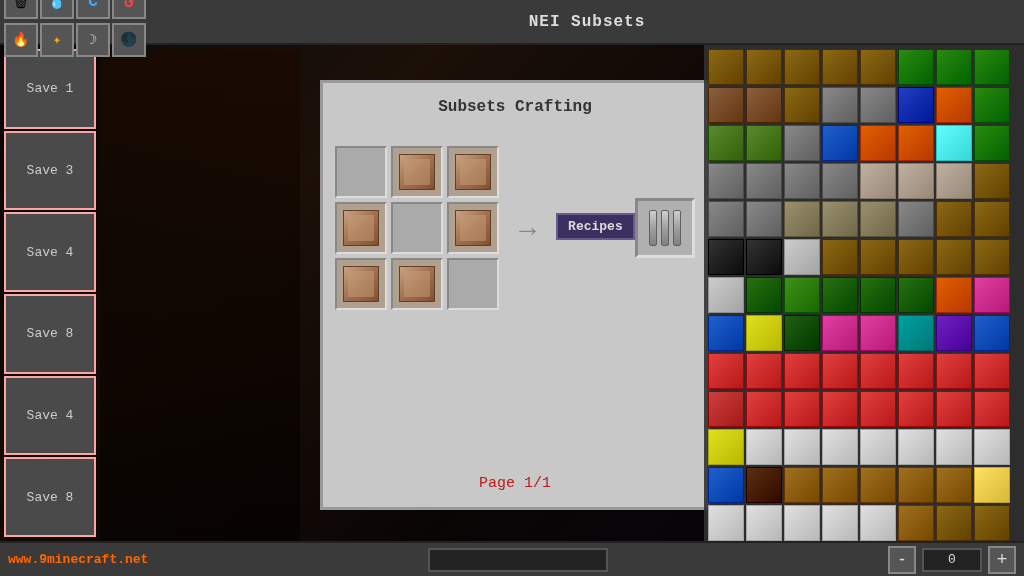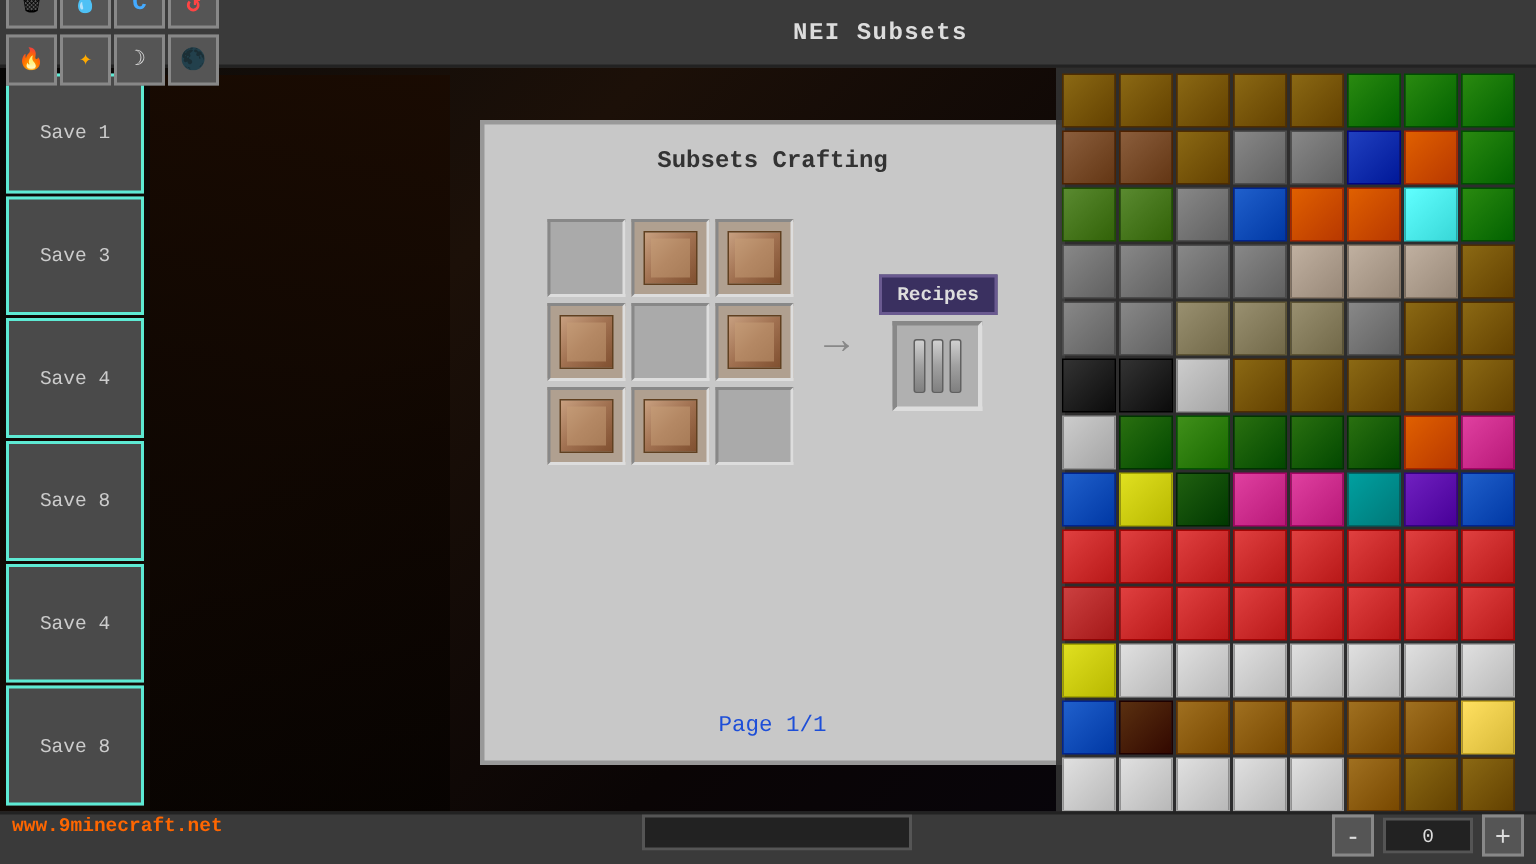--- a/index.html
+++ b/index.html
@@ -94,21 +94,21 @@
       bottom: 35px;
       display: flex;
       flex-direction: column;
       gap: 2px;
       padding: 4px;
       background: rgba(0,0,0,0.3);
     }
 
     .save-btn {
       background: #4a4a4a;
-      border: 2px solid #5eead4;
+      border: 2px solid #fca5a5;
       color: #ccc;
       font-family: 'Courier New', monospace;
       font-size: 13px;
       padding: 6px 20px;
       cursor: pointer;
       text-align: center;
       flex: 1;
     }
 
     
@@ -184,21 +184,21 @@
     
     .arrow {
       font-size: 28px;
       color: #888;
     }
 
     
     .output-area {
       position: relative;
       display: flex;
-      flex-direction: column;
+      flex-direction: row;
       align-items: center;
     }
 
     .recipes-tooltip {
       background: #3a3060;
       border: 2px solid #6a5a90;
       color: #ddd;
       font-size: 13px;
       padding: 4px 10px;
       margin-bottom: 4px;
@@ -232,21 +232,21 @@
       width: 8px;
       height: 36px;
       background: linear-gradient(180deg, #d0d0d0 0%, #a0a0a0 50%, #808080 100%);
       border: 1px solid #606060;
       border-radius: 2px;
     }
 
     .crafting-page {
       margin-top: auto;
       font-size: 15px;
-      color: #1d4ed8;
+      color: #b91c1c;
       padding-top: 20px;
     }
 
     
     .right-panel {
       position: absolute;
       top: 45px;
       right: 0;
       width: 320px;
       bottom: 35px;
@@ -278,21 +278,21 @@
     
     .bottom-bar {
       position: absolute;
       bottom: 0;
       left: 0;
       right: 0;
       height: 35px;
       background: #3a3a3a;
       border-top: 2px solid #222;
       display: flex;
-      align-items: flex-start;
+      align-items: center;
       justify-content: space-between;
       padding: 0 8px;
       z-index: 10;
     }
 
     .watermark {
       color: #ff6600;
       font-size: 13px;
       font-weight: bold;
     }

